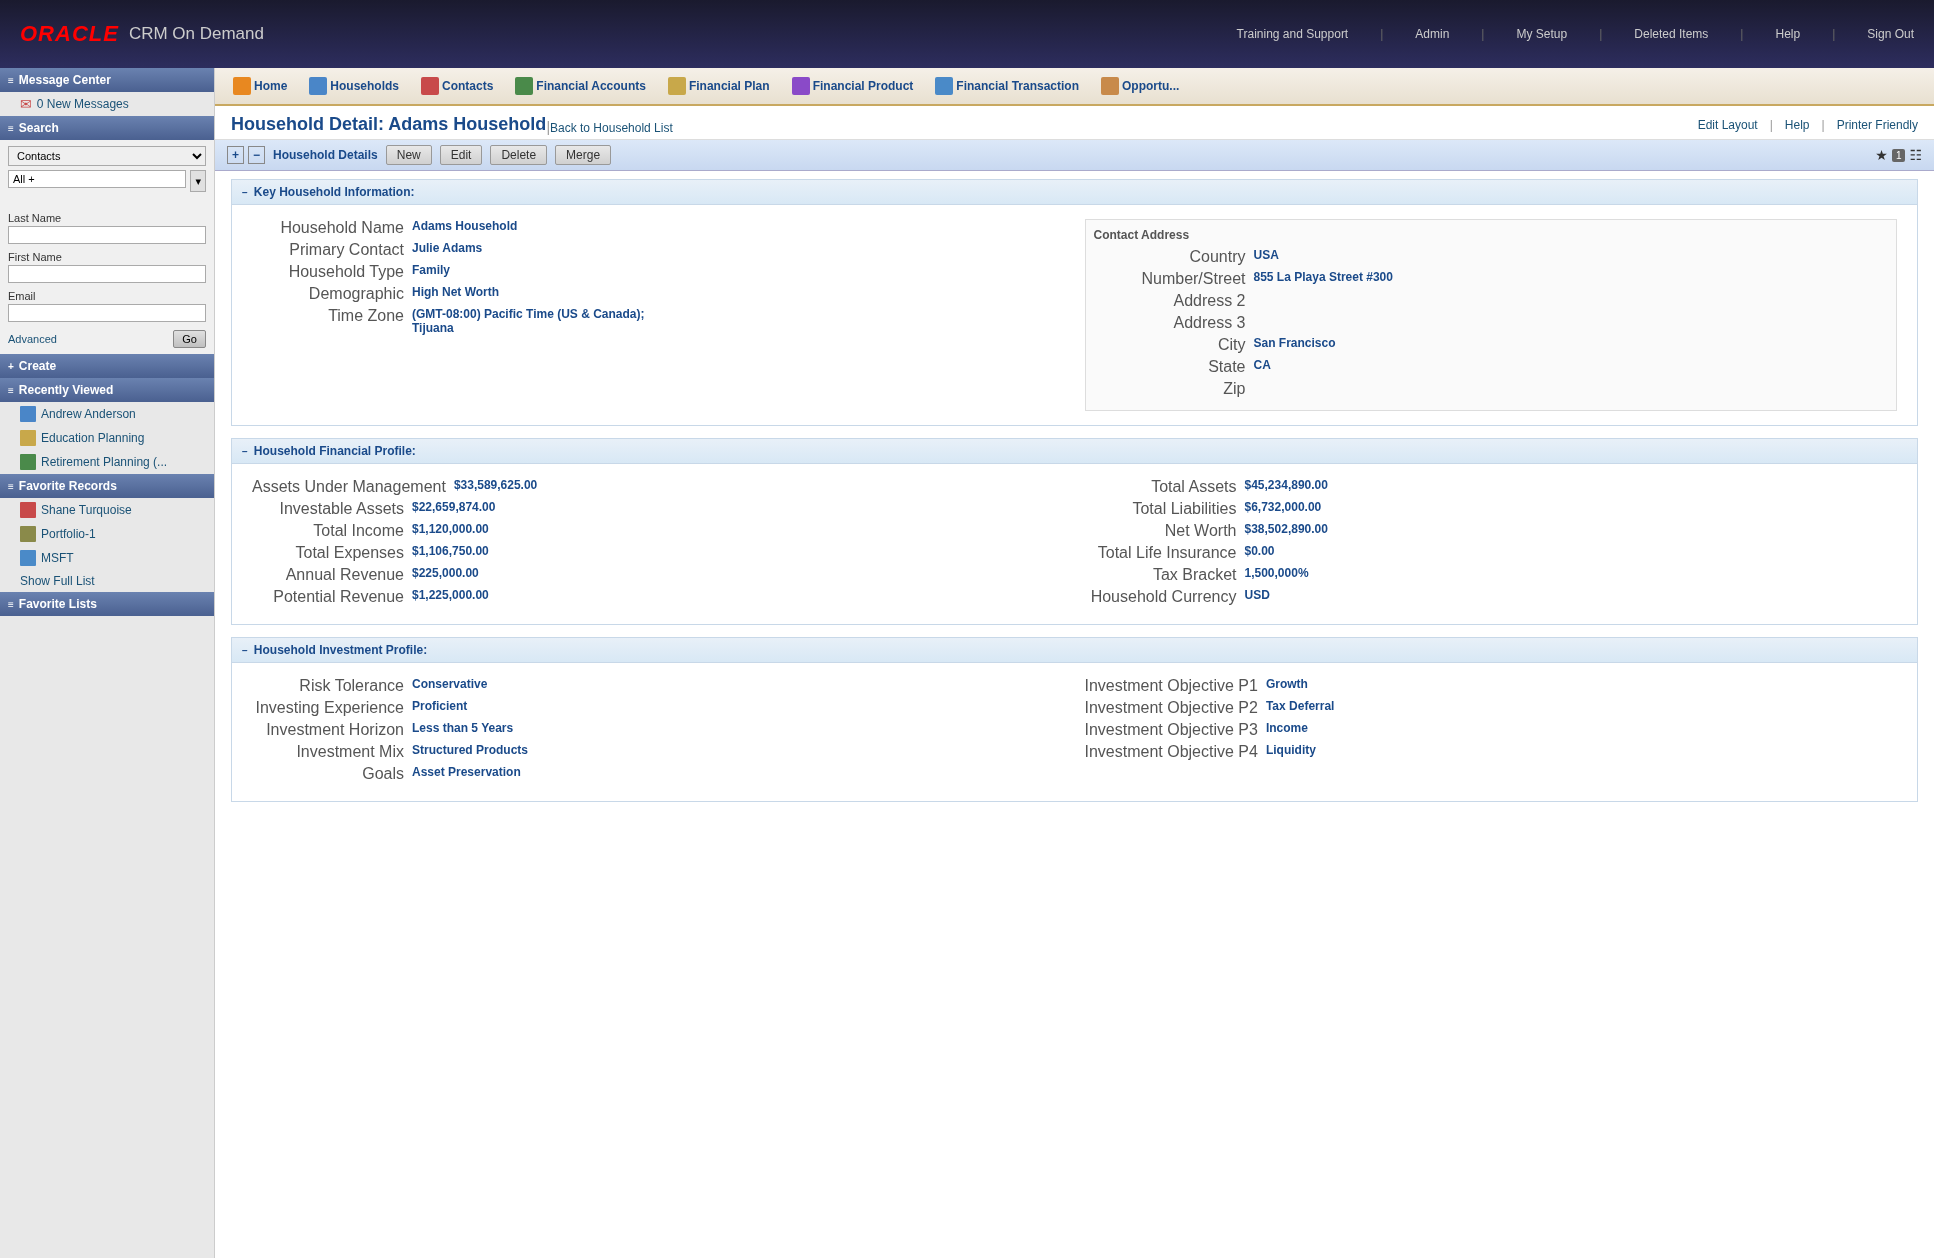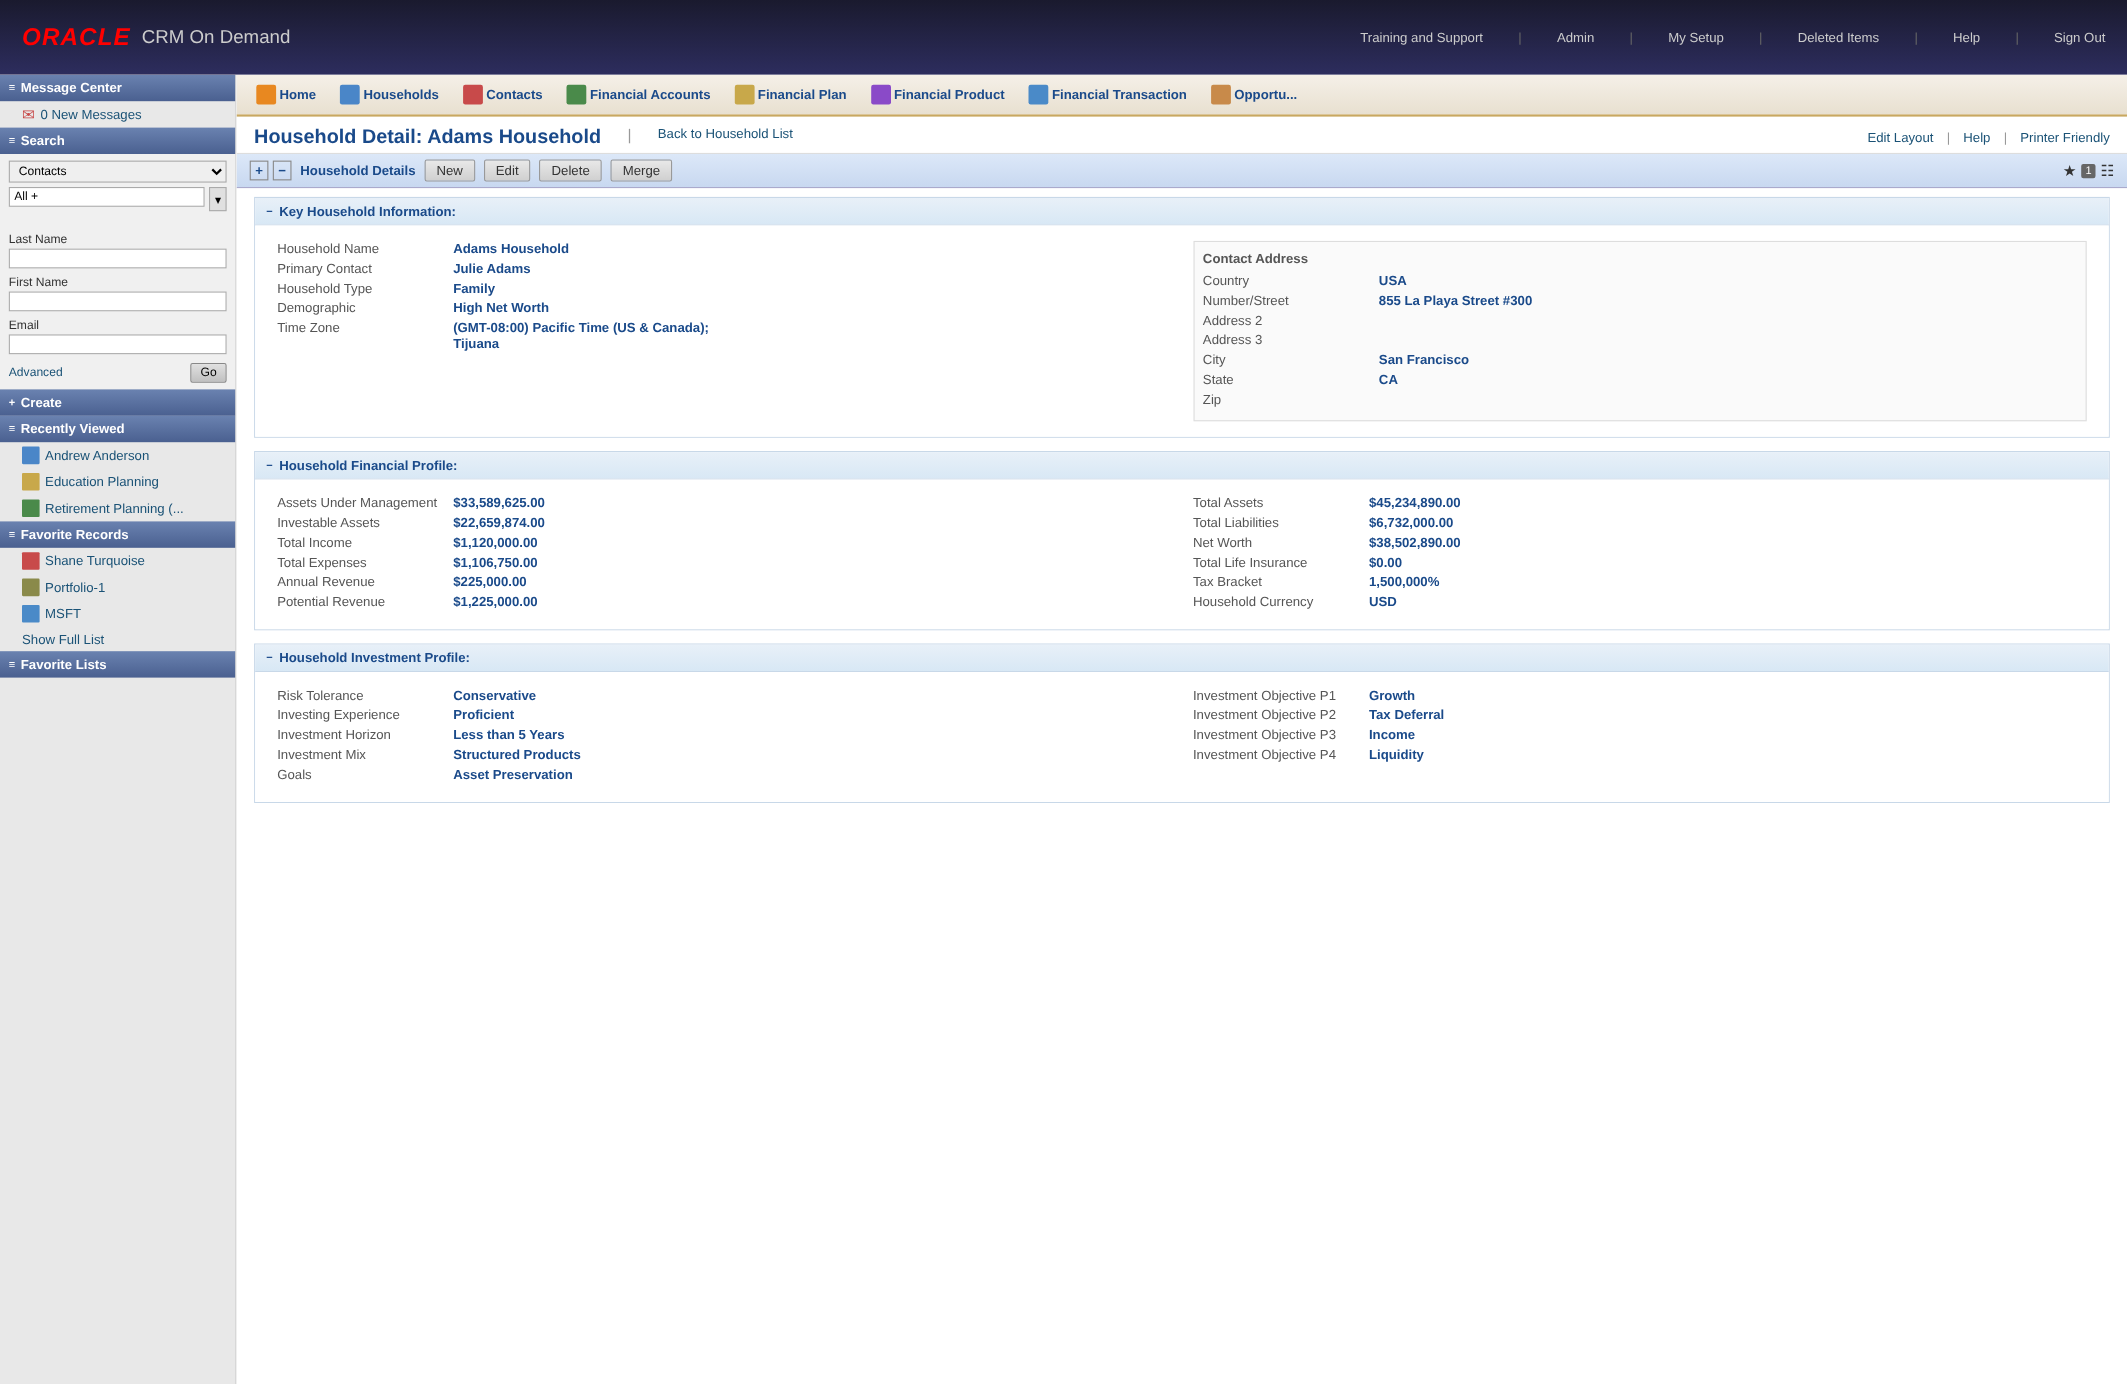--- a/index.html
+++ b/index.html
@@ -33,21 +33,21 @@
 
     
     #content { flex: 1; overflow-y: auto; background: #fff; }
 
     
     #nav-bar { background: linear-gradient(to bottom, #f5f0e8, #e8e0d0); border-bottom: 2px solid #c8a860; display: flex; align-items: center; padding: 0 8px; height: 38px; gap: 2px; overflow: hidden; }
     .nav-item { display: flex; align-items: center; gap: 3px; padding: 4px 10px; font-size: 12px; font-weight: bold; color: #1a4a8a; cursor: pointer; white-space: nowrap; }
 
     
     #page-header { padding: 8px 16px 4px 16px; border-bottom: 1px solid #ddd; display: flex; justify-content: space-between; align-items: center; }
-    #page-title-area { display: flex; align-items: flex-start; gap: 24px; }
+    #page-title-area { display: flex; align-items: flex-end; gap: 0; }
     #page-title { font-size: 18px; font-weight: bold; color: #1a4a8a; }
     #back-link { font-size: 12px; color: #1a5276; cursor: pointer; }
     #page-actions { display: flex; gap: 12px; font-size: 12px; }
     #page-actions a { color: #1a5276; cursor: pointer; }
     #page-actions .sep { color: #999; }
 
     
     #section-toolbar { background: linear-gradient(to bottom, #dce8f8, #c8d8f0); padding: 5px 12px; display: flex; align-items: center; gap: 8px; border-bottom: 1px solid #aac; }
     .section-expand { display: flex; align-items: center; gap: 2px; font-weight: bold; font-size: 12px; color: #1a4a8a; }
     .toolbar-btn { padding: 2px 10px; font-size: 12px; background: linear-gradient(to bottom, #e8e8e8, #d0d0d0); border: 1px solid #999; cursor: pointer; border-radius: 2px; color: #333; }
@@ -60,21 +60,21 @@
     
     .detail-section { margin-bottom: 12px; border: 1px solid #c8d8e8; }
     .section-title-bar { background: linear-gradient(to bottom, #e8f0f8, #d8e8f5); padding: 5px 10px; display: flex; align-items: center; gap: 6px; font-weight: bold; font-size: 12px; color: #1a4a8a; border-bottom: 1px solid #c8d8e8; }
     .section-toggle { font-size: 10px; cursor: pointer; }
     .section-body { padding: 10px; background: #fff; }
 
     
     .field-grid { display: grid; grid-template-columns: 1fr 1fr; gap: 0; }
     .field-column { padding: 4px 10px; }
     .field-row { display: flex; align-items: flex-start; margin-bottom: 4px; }
-    .field-label { text-align: left; min-width: 160px; padding-right: 8px; color: #555; font-size: 12px; }
+    .field-label { text-align: right; min-width: 160px; padding-right: 8px; color: #555; font-size: 16px; }
     .field-value { color: #1a4a8a; font-weight: bold; font-size: 12px; }
 
     
     .contact-address-box { border: 1px solid #ddd; padding: 8px; background: #fafafa; }
     .contact-address-title { font-weight: bold; font-size: 12px; color: #555; margin-bottom: 6px; }
 
     
     .rv-icon { width: 16px; height: 16px; display: inline-block; border-radius: 1px; flex-shrink: 0; }
     .rv-icon-person { background: #4a86c8; }
     .rv-icon-plan { background: #c8a84a; }

